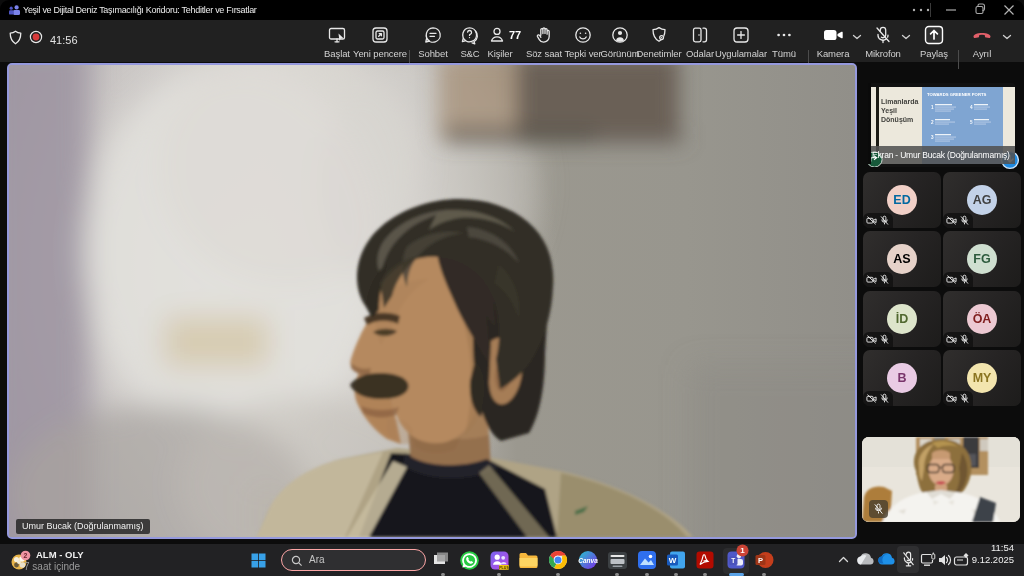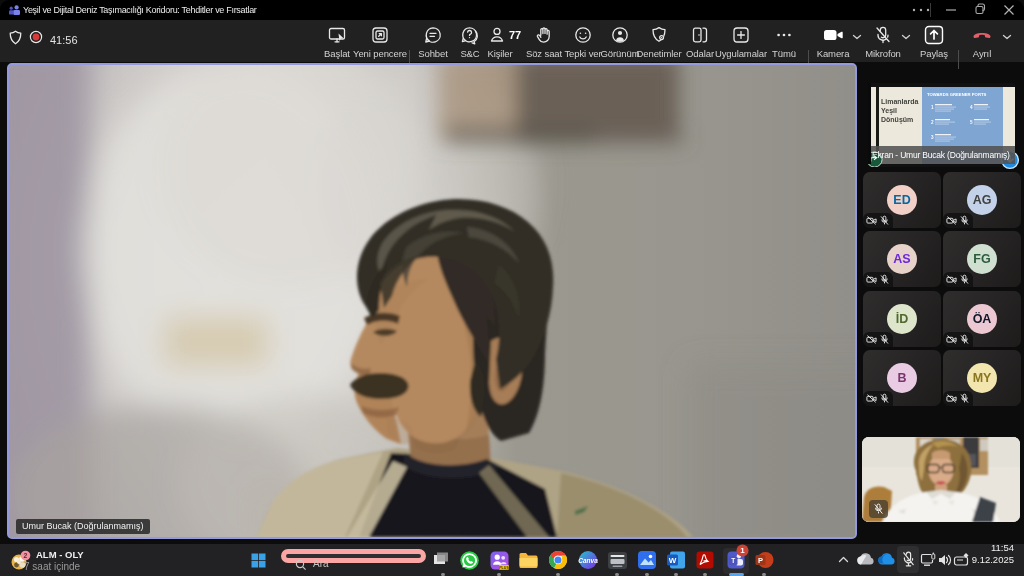--- a/index.html
+++ b/index.html
@@ -435,21 +435,21 @@
           <path d="M7.8 5.9 L11 4.3 v4 L7.8 6.7" fill="none" stroke="#eee" stroke-width="1"></path>
           <line x1="1.6" y1="1.8" x2="10.6" y2="10.2" stroke="#eee" stroke-width="1"></line>
         </svg>
         <svg class="bic" width="11" height="11" viewBox="0 0 12 12">
           <path d="M4.5 2.8 a1.5 1.5 0 0 1 3 0 v2.8 a1.5 1.5 0 0 1 -3 0 Z M3 5 a3 3 0 0 0 6 0 M6 8.6 v1.6" fill="none" stroke="#eee" stroke-width="1"></path>
           <line x1="2.2" y1="1.6" x2="9.8" y2="10.4" stroke="#eee" stroke-width="1"></line>
         </svg>
       </div>
     </div>
   <div class="tile" style="left:863px;top:231px">
-      <div class="av" style="background:#e6d2c9;color:#6d28d9">AS</div>
+      <div class="av" style="background:#e6d2c9;color:#000000">AS</div>
       <div class="badge">
         <svg class="bic" width="11" height="11" viewBox="0 0 12 12">
           <rect x="1" y="3.6" width="6.6" height="5.2" rx="1" fill="none" stroke="#eee" stroke-width="1"></rect>
           <path d="M7.8 5.9 L11 4.3 v4 L7.8 6.7" fill="none" stroke="#eee" stroke-width="1"></path>
           <line x1="1.6" y1="1.8" x2="10.6" y2="10.2" stroke="#eee" stroke-width="1"></line>
         </svg>
         <svg class="bic" width="11" height="11" viewBox="0 0 12 12">
           <path d="M4.5 2.8 a1.5 1.5 0 0 1 3 0 v2.8 a1.5 1.5 0 0 1 -3 0 Z M3 5 a3 3 0 0 0 6 0 M6 8.6 v1.6" fill="none" stroke="#eee" stroke-width="1"></path>
           <line x1="2.2" y1="1.6" x2="9.8" y2="10.4" stroke="#eee" stroke-width="1"></line>
         </svg>
@@ -477,21 +477,21 @@
           <path d="M7.8 5.9 L11 4.3 v4 L7.8 6.7" fill="none" stroke="#eee" stroke-width="1"></path>
           <line x1="1.6" y1="1.8" x2="10.6" y2="10.2" stroke="#eee" stroke-width="1"></line>
         </svg>
         <svg class="bic" width="11" height="11" viewBox="0 0 12 12">
           <path d="M4.5 2.8 a1.5 1.5 0 0 1 3 0 v2.8 a1.5 1.5 0 0 1 -3 0 Z M3 5 a3 3 0 0 0 6 0 M6 8.6 v1.6" fill="none" stroke="#eee" stroke-width="1"></path>
           <line x1="2.2" y1="1.6" x2="9.8" y2="10.4" stroke="#eee" stroke-width="1"></line>
         </svg>
       </div>
     </div>
   <div class="tile" style="left:943px;top:291px">
-      <div class="av" style="background:#ecc9d2;color:#0f172a">ÖA</div>
+      <div class="av" style="background:#ecc9d2;color:#7f1d1d">ÖA</div>
       <div class="badge">
         <svg class="bic" width="11" height="11" viewBox="0 0 12 12">
           <rect x="1" y="3.6" width="6.6" height="5.2" rx="1" fill="none" stroke="#eee" stroke-width="1"></rect>
           <path d="M7.8 5.9 L11 4.3 v4 L7.8 6.7" fill="none" stroke="#eee" stroke-width="1"></path>
           <line x1="1.6" y1="1.8" x2="10.6" y2="10.2" stroke="#eee" stroke-width="1"></line>
         </svg>
         <svg class="bic" width="11" height="11" viewBox="0 0 12 12">
           <path d="M4.5 2.8 a1.5 1.5 0 0 1 3 0 v2.8 a1.5 1.5 0 0 1 -3 0 Z M3 5 a3 3 0 0 0 6 0 M6 8.6 v1.6" fill="none" stroke="#eee" stroke-width="1"></path>
           <line x1="2.2" y1="1.6" x2="9.8" y2="10.4" stroke="#eee" stroke-width="1"></line>
         </svg>
@@ -597,21 +597,21 @@
     <div class="abs" style="left:36px;top:5px;font-size:9.5px;color:#f0f0f0;font-weight:bold;">ALM - OLY</div>
     <div class="abs" style="left:24px;top:16.5px;font-size:10px;color:#9a9a9a;">7 saat içinde</div>
 
     <svg class="abs" style="left:251px;top:9px" width="15" height="15" viewBox="0 0 15 15">
       <rect x="0.5" y="0.5" width="6.6" height="6.6" fill="#38a1e8"></rect>
       <rect x="7.9" y="0.5" width="6.6" height="6.6" fill="#38a1e8"></rect>
       <rect x="0.5" y="7.9" width="6.6" height="6.6" fill="#38a1e8"></rect>
       <rect x="7.9" y="7.9" width="6.6" height="6.6" fill="#38a1e8"></rect>
     </svg>
 
-    <div class="abs" style="left:281px;top:5px;width:145px;height:14px;background:#2f2f31;border:5px solid #fca5a5;border-radius:11px;">
+    <div class="abs" style="left:281px;top:5px;width:145px;height:22px;background:#2f2f31;border:1px solid #fca5a5;border-radius:11px;">
       <svg class="abs" style="left:9px;top:5px" width="12" height="12" viewBox="0 0 12 12">
           <circle cx="5" cy="5" r="3.6" fill="none" stroke="#c8c8c8" stroke-width="1.2"></circle>
           <line x1="7.8" y1="7.8" x2="10.6" y2="10.6" stroke="#c8c8c8" stroke-width="1.2"></line>
         </svg>
       <div class="abs" style="left:27px;top:4px;font-size:10px;color:#c4c4c4;">Ara</div>
     </div>
 
   </div>
 
   <svg class="abs" style="left:432px;top:551px" width="20" height="18" viewBox="0 0 20 18">

